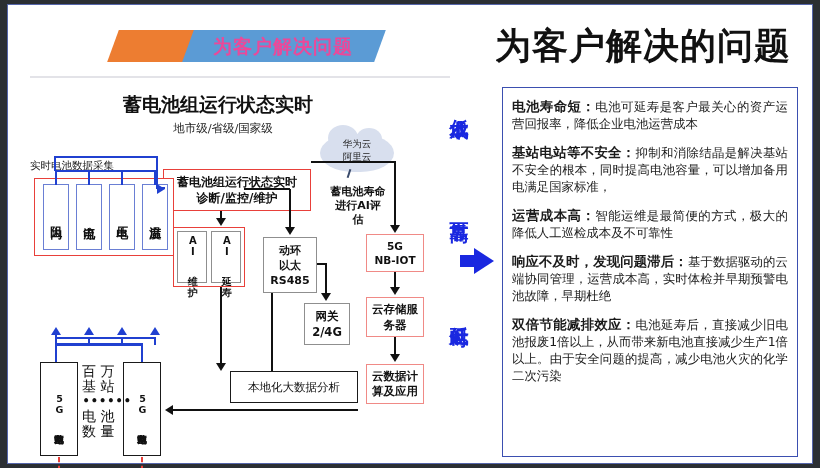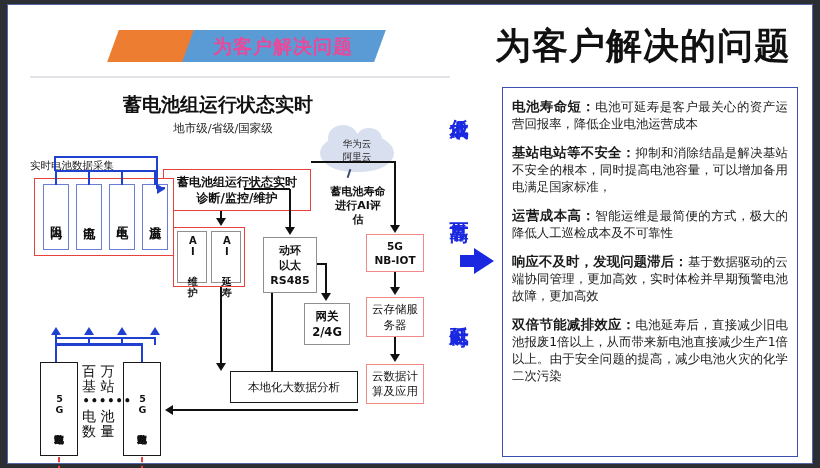--- a/index.html
+++ b/index.html
@@ -51,21 +51,21 @@
     position:absolute;left:120px;top:42px;width:190px;
     text-align:center;font-size:11.5px;color:#222;line-height:14px;
     font-family:"DejaVu Serif","Liberation Serif",serif;
   }
   .lbl-collect{
     position:absolute;left:22px;top:80px;font-size:10.5px;color:#222;white-space:nowrap;
     font-family:"DejaVu Serif","Liberation Serif",serif;
   }
 
   .box{position:absolute;box-sizing:border-box;background:#fff;
-       display:flex;align-items:center;justify-content:center;text-align:center;}
+       display:flex;align-items:center;justify-content:center;text-align:center;font-weight:bold;}
   .b-red{border:1.4px solid #e8403a;}
   .b-blue{border:1.4px solid #6a7fd4;}
   .b-black{border:1.4px solid #1a1a1a;}
   .b-gray{border:1.4px solid #8f8f8f;}
   .b-redthin{border:1.2px solid #f08a86;}
 
   .vtext{writing-mode:vertical-rl;text-orientation:upright;line-height:1.05;letter-spacing:0px;}
 
   .mon-outer{left:26px;top:99px;width:140px;height:78px;}
   .mon-cell{width:26px;height:66px;top:105px;font-size:12px;font-weight:bold;color:#111;}
@@ -320,20 +320,20 @@
     <p class="para">
       <b>电池寿命短：</b><span>电池可延寿是客户最关心的资产运营回报率，降低企业电池运营成本</span>
     </p>
     <p class="para">
       <b>基站电站等不安全：</b><span>抑制和消除结晶是解决基站不安全的根本，同时提高电池容量，可以增加备用电满足国家标准，</span>
     </p>
     <p class="para">
       <b>运营成本高：</b><span>智能运维是最简便的方式，极大的降低人工巡检成本及不可靠性</span>
     </p>
     <p class="para">
-      <b>响应不及时，发现问题滞后：</b><span>基于数据驱动的云端协同管理，更加高效，实时体检并早期预警电池故障，更加高效</span>
+      <b>响应不及时，发现问题滞后：</b><span>基于数据驱动的云端协同管理，运营成本高，实时体检并早期预警电池故障，早期杜绝</span>
     </p>
     <p class="para">
       <b>双倍节能减排效应：</b><span>电池延寿后，直接减少旧电池报废1倍以上，从而带来新电池直接减少生产1倍以上。由于安全问题的提高，减少电池火灾的化学二次污染</span>
     </p>
   </div>
 
 </div>
 
 </body></html>

